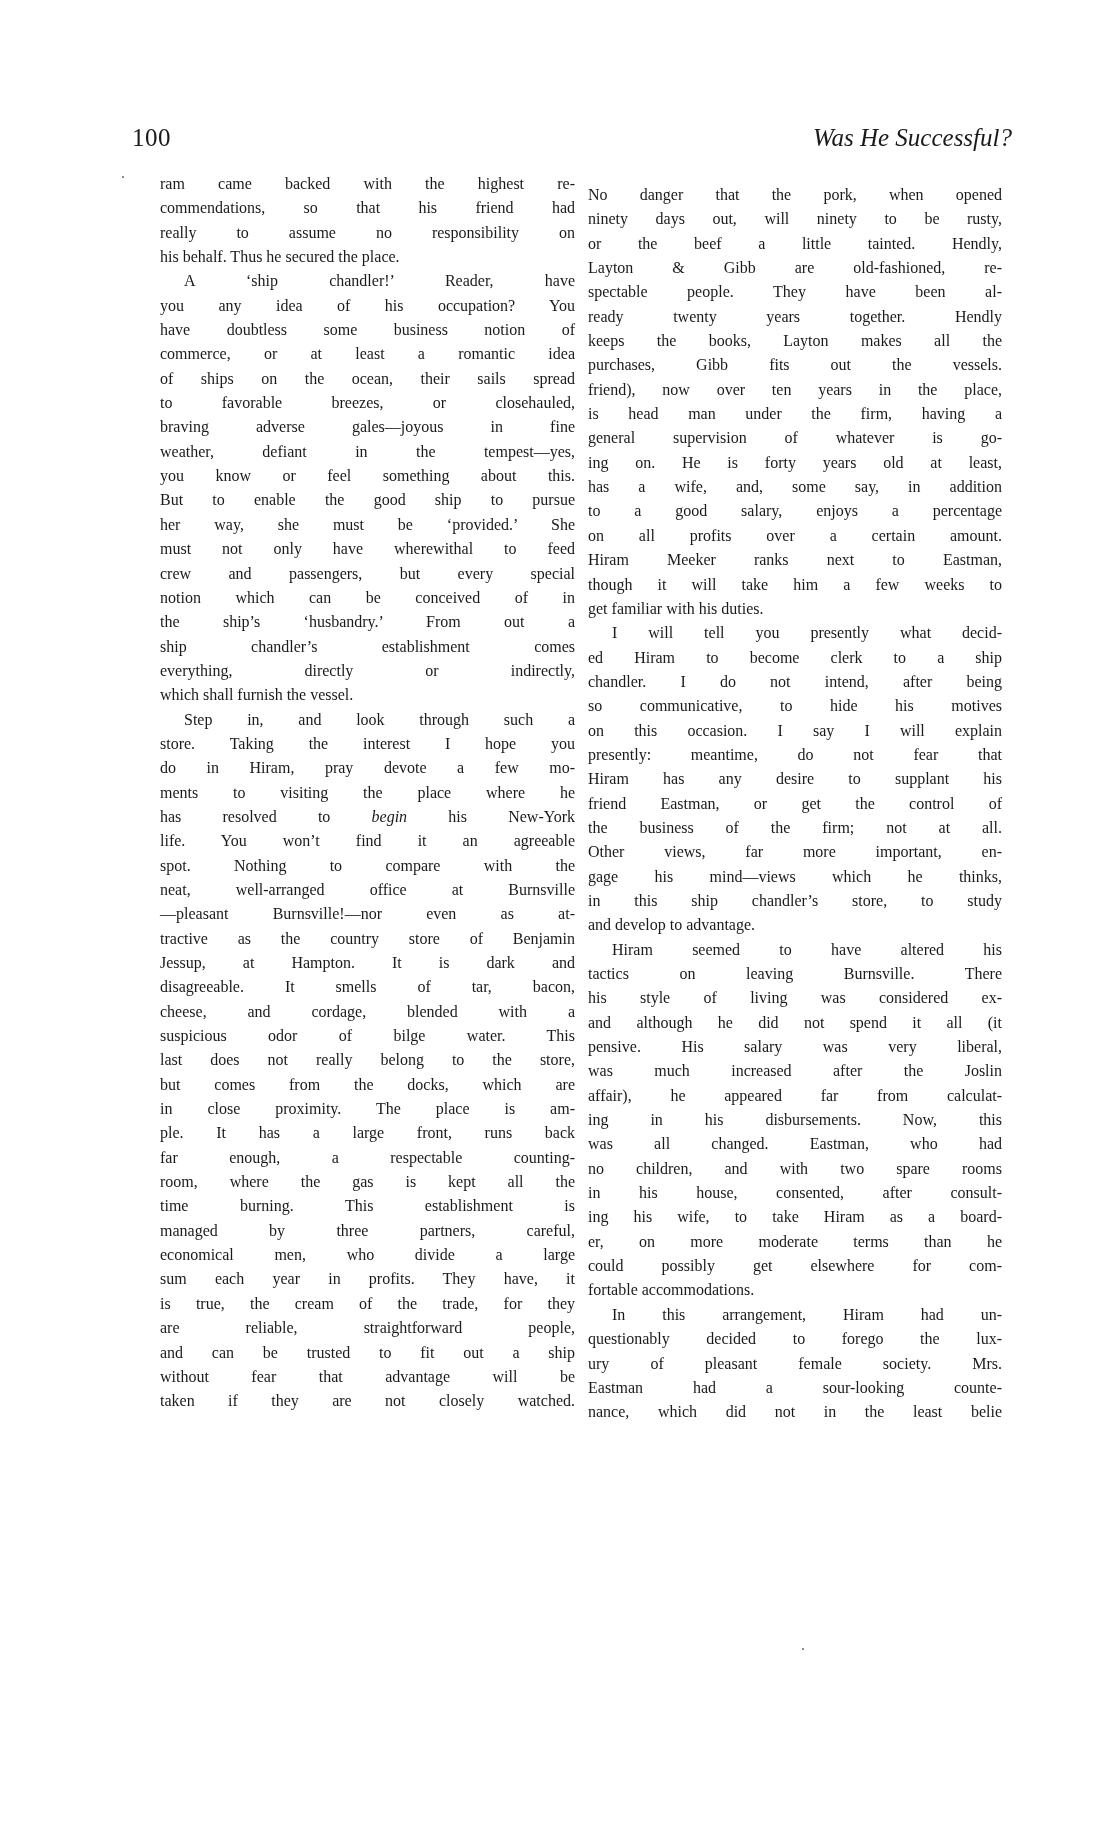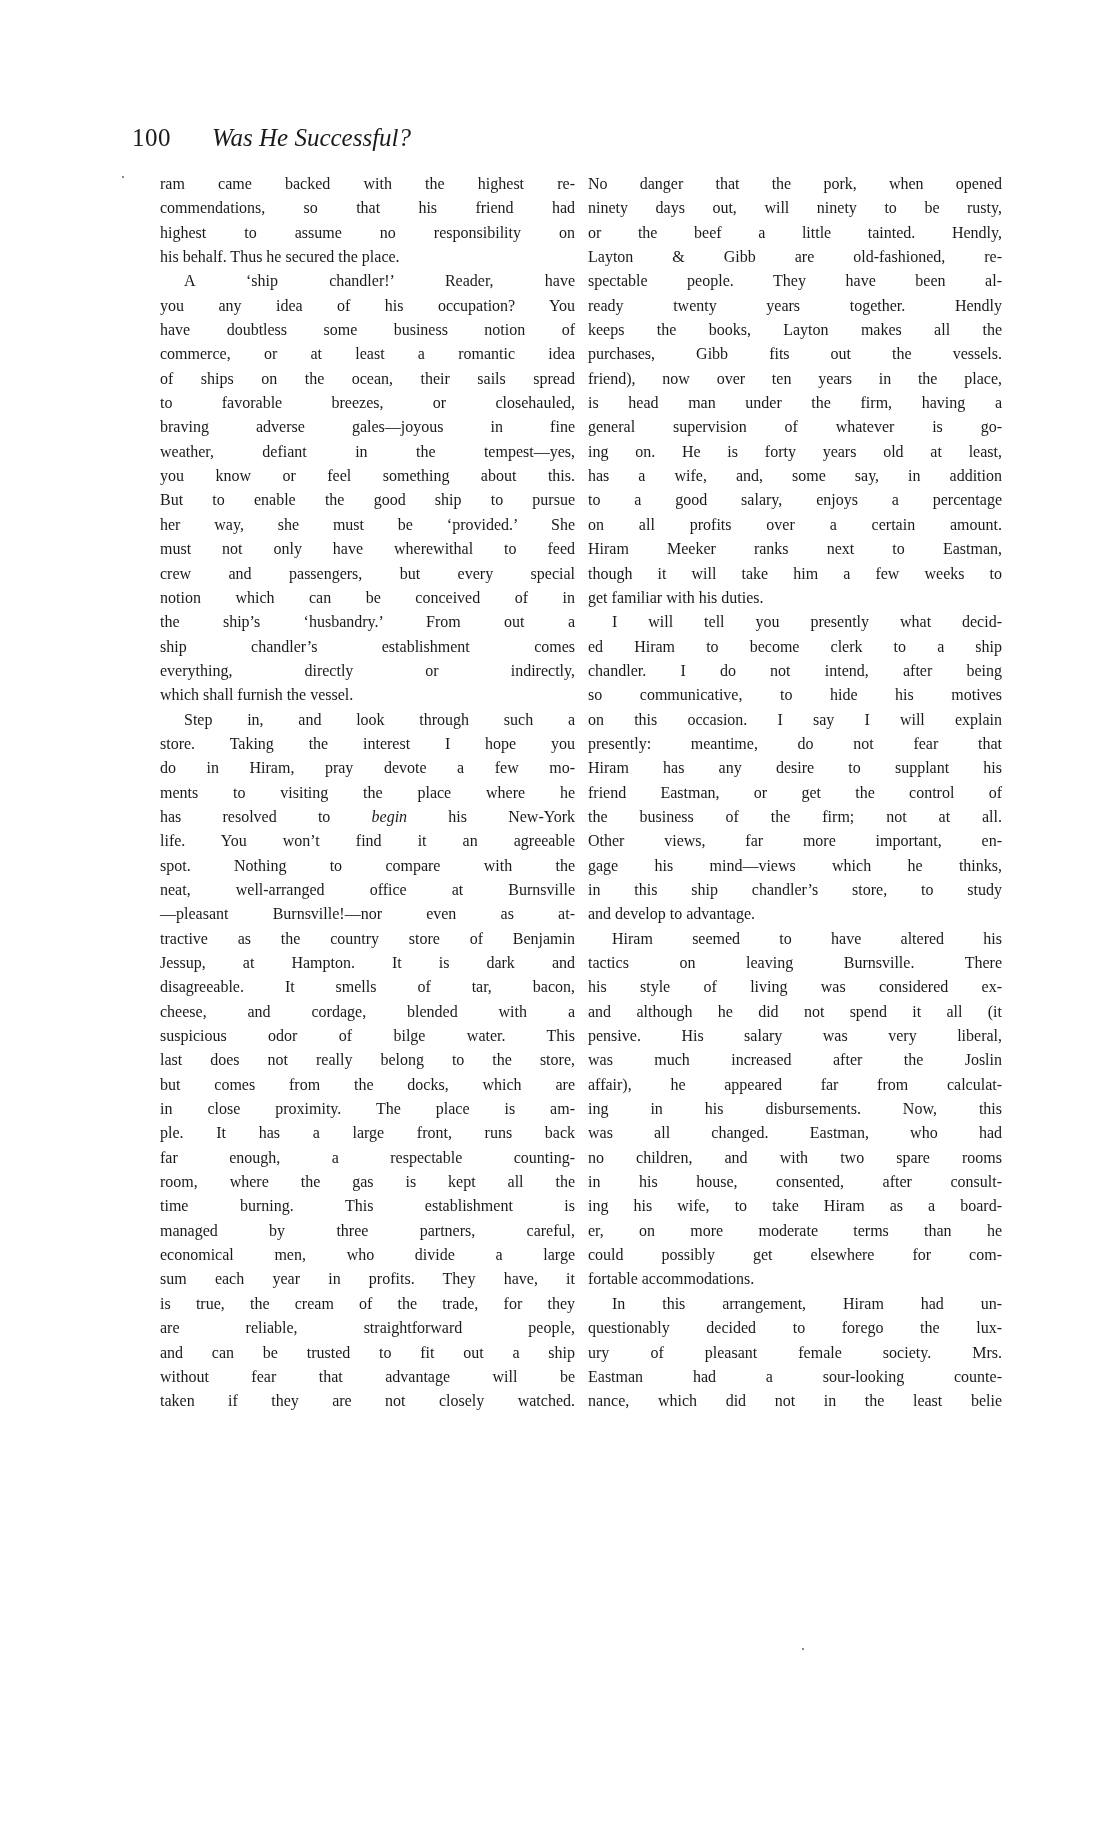--- a/index.html
+++ b/index.html
@@ -1,42 +1,42 @@
 <!DOCTYPE html>
 <html><head>
 <meta charset="utf-8">
 <style>
   html, body { margin: 0; padding: 0; background: #ffffff; }
   body { width: 1120px; height: 1825px; position: relative; overflow: hidden;
          font-family: "Liberation Serif", "DejaVu Serif", serif; color: #1a1a1a; }
   .header { position: absolute; top: 124px; left: 132px; width: 880px; height: 34px; }
   .page-number { position: absolute; left: 0; top: 0; font-size: 25px; letter-spacing: 0.5px; }
-  .running-title { position: absolute; left: 0; right: 0; top: 0; text-align: left;
+  .running-title { position: absolute; left: 0; right: 0; top: 0; text-align: right;
                    font-style: italic; font-size: 25px; padding-left: 80px; }
   .column { position: absolute; top: 172px; font-size: 16px; line-height: 24.35px; }
   .col-left { left: 160px; width: 415px; }
-  .col-right { left: 588px; width: 414px; }
+  .col-right { left: 588px; width: 414px; margin-top: 11px; }
   .line { display: block; white-space: nowrap; text-align: justify; text-align-last: justify;
           height: 24.35px; overflow: visible; }
   .line.last { text-align-last: left; }
   .line.indent { padding-left: 24px; }
   .speck { position: absolute; width: 2px; height: 2px; background: #666; border-radius: 1px; }
 </style>
 </head>
 <body>
 
 <div class="header">
   <span class="page-number">100</span>
   <span class="running-title">Was He Successful?</span>
 </div>
 
 <div class="column col-left" id="col-left">
     <span class="line">ram came backed with the highest re-</span>
     <span class="line">commendations, so that his friend had</span>
-    <span class="line">highest to assume no responsibility on</span>
+    <span class="line">really to assume no responsibility on</span>
     <span class="line last">his behalf.  Thus he secured the place.</span>
     <span class="line indent">A ‘ship chandler!’ Reader, have</span>
     <span class="line">you any idea of his occupation? You</span>
     <span class="line">have doubtless some business notion of</span>
     <span class="line">commerce, or at least a romantic idea</span>
     <span class="line">of ships on the ocean, their sails spread</span>
     <span class="line">to favorable breezes, or closehauled,</span>
     <span class="line">braving adverse gales—joyous in fine</span>
     <span class="line">weather, defiant in the tempest—yes,</span>
     <span class="line">you know or feel something about this.</span>

